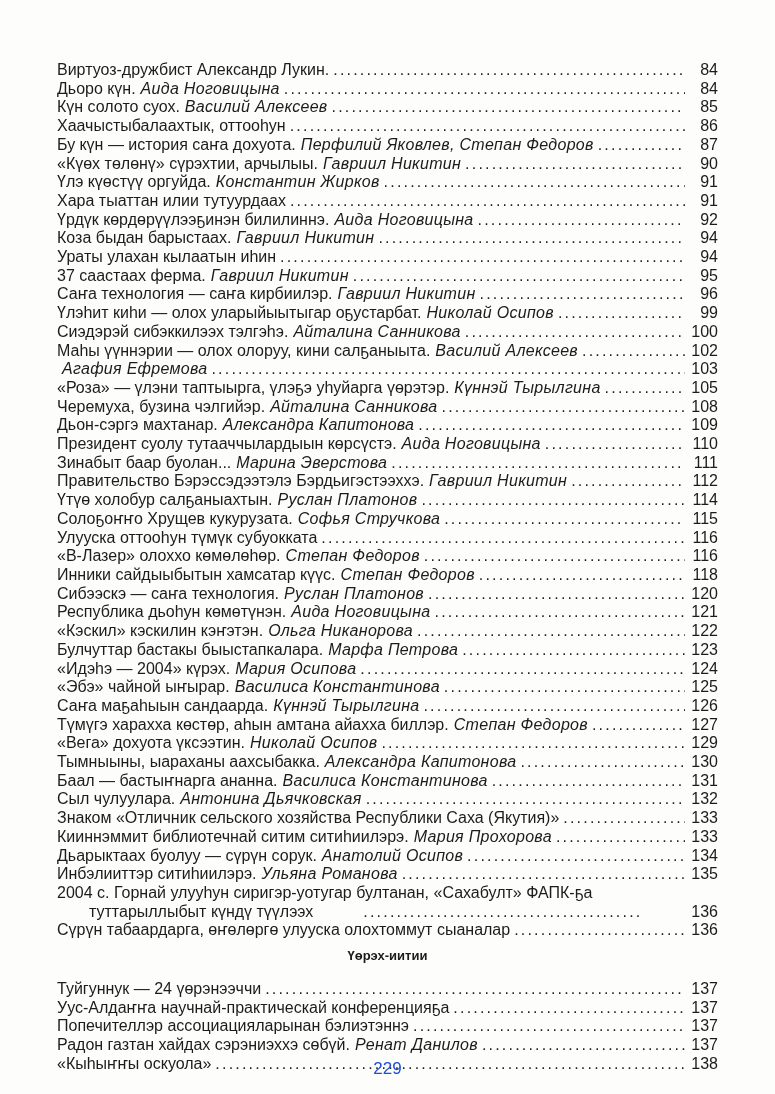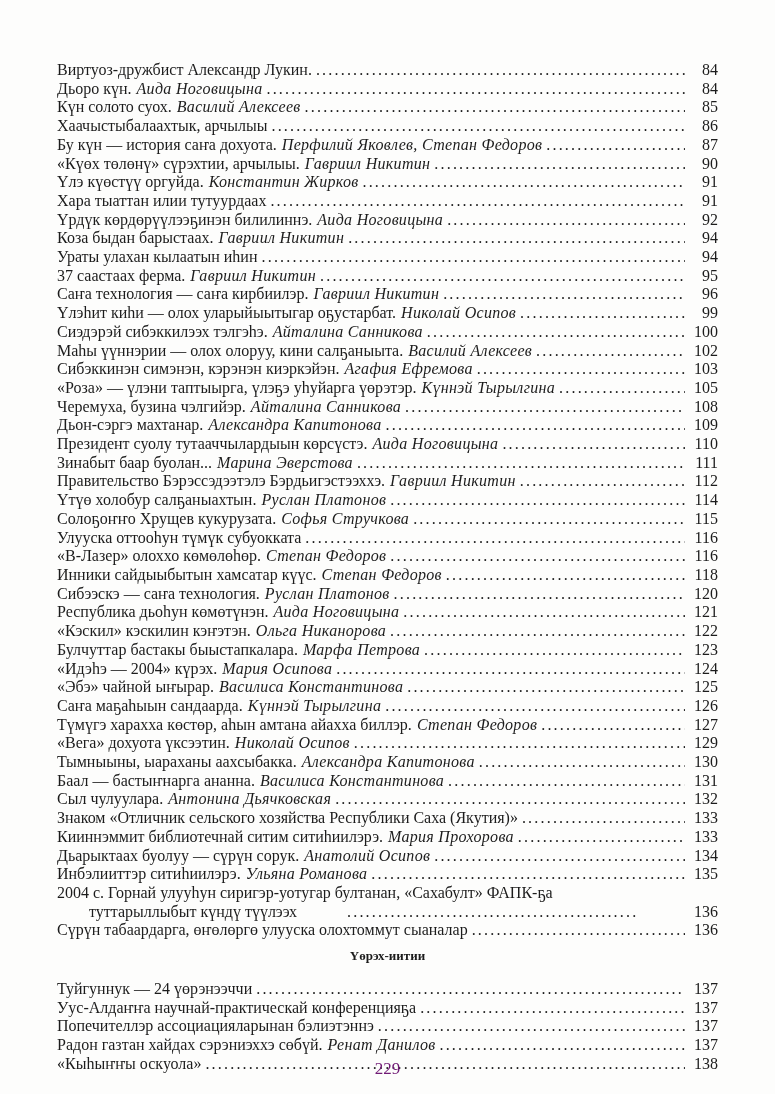--- a/index.html
+++ b/index.html
@@ -7,21 +7,21 @@
     padding: 0;
     background: #e8e8e8;
   }
   .page {
     position: relative;
     width: 775px;
     height: 1094px;
     margin: 0 auto;
     background: #fdfdfc;
     color: #1c1c1c;
-    font-family: Liberation Serif, serif;
+    font-family: Liberation Sans, sans-serif;
     box-sizing: border-box;
     padding: 61px 57px 8px 57px;
     overflow: hidden;
   }
   .toc { width: 100%; }
   .row {
     display: flex;
     align-items: baseline;
     font-size: 16px;
     line-height: 18.7px;
@@ -57,21 +57,21 @@
     line-height: 22px;
     margin: 5px 0 13px 0;
   }
   .footer {
     position: absolute;
     left: 0;
     right: 0;
     bottom: 15px;
     text-align: center;
     font-size: 17px;
-    color: #701a75;
+    color: #1d4ed8;
   }
 </style>
 </head>
 <body>
 
 <main class="page">
   <div class="toc" id="toc">
       <div class="row">
         <span class="title">Виртуоз-дружбист Александр Лукин.</span>
         <span class="leader"></span>
@@ -83,21 +83,21 @@
         <span class="leader"></span>
         <span class="pagenum">84</span>
       </div>
       <div class="row">
         <span class="title">Күн солото суох.</span>
         <span class="authors">Василий Алексеев</span>
         <span class="leader"></span>
         <span class="pagenum">85</span>
       </div>
       <div class="row">
-        <span class="title">Хаачыстыбалаахтык, арчылыы</span>
+        <span class="title">Хаачыстыбалаахтык, оттооһун</span>
         <span class="leader"></span>
         <span class="pagenum">86</span>
       </div>
       <div class="row">
         <span class="title">Бу күн — история саҥа дохуота.</span>
         <span class="authors">Перфилий Яковлев, Степан Федоров</span>
         <span class="leader"></span>
         <span class="pagenum">87</span>
       </div>
       <div class="row">
@@ -158,21 +158,20 @@
         <span class="leader"></span>
         <span class="pagenum">100</span>
       </div>
       <div class="row">
         <span class="title">Маһы үүннэрии — олох олоруу, кини салҕаныыта.</span>
         <span class="authors">Василий Алексеев</span>
         <span class="leader"></span>
         <span class="pagenum">102</span>
       </div>
       <div class="row">
-        <span class="title">Сибэккинэн симэнэн, кэрэнэн киэркэйэн.</span>
         <span class="authors">Агафия Ефремова</span>
         <span class="leader"></span>
         <span class="pagenum">103</span>
       </div>
       <div class="row">
         <span class="title">«Роза» — үлэни таптыырга, үлэҕэ уһуйарга үөрэтэр.</span>
         <span class="authors">Күннэй Тырылгина</span>
         <span class="leader"></span>
         <span class="pagenum">105</span>
       </div>

